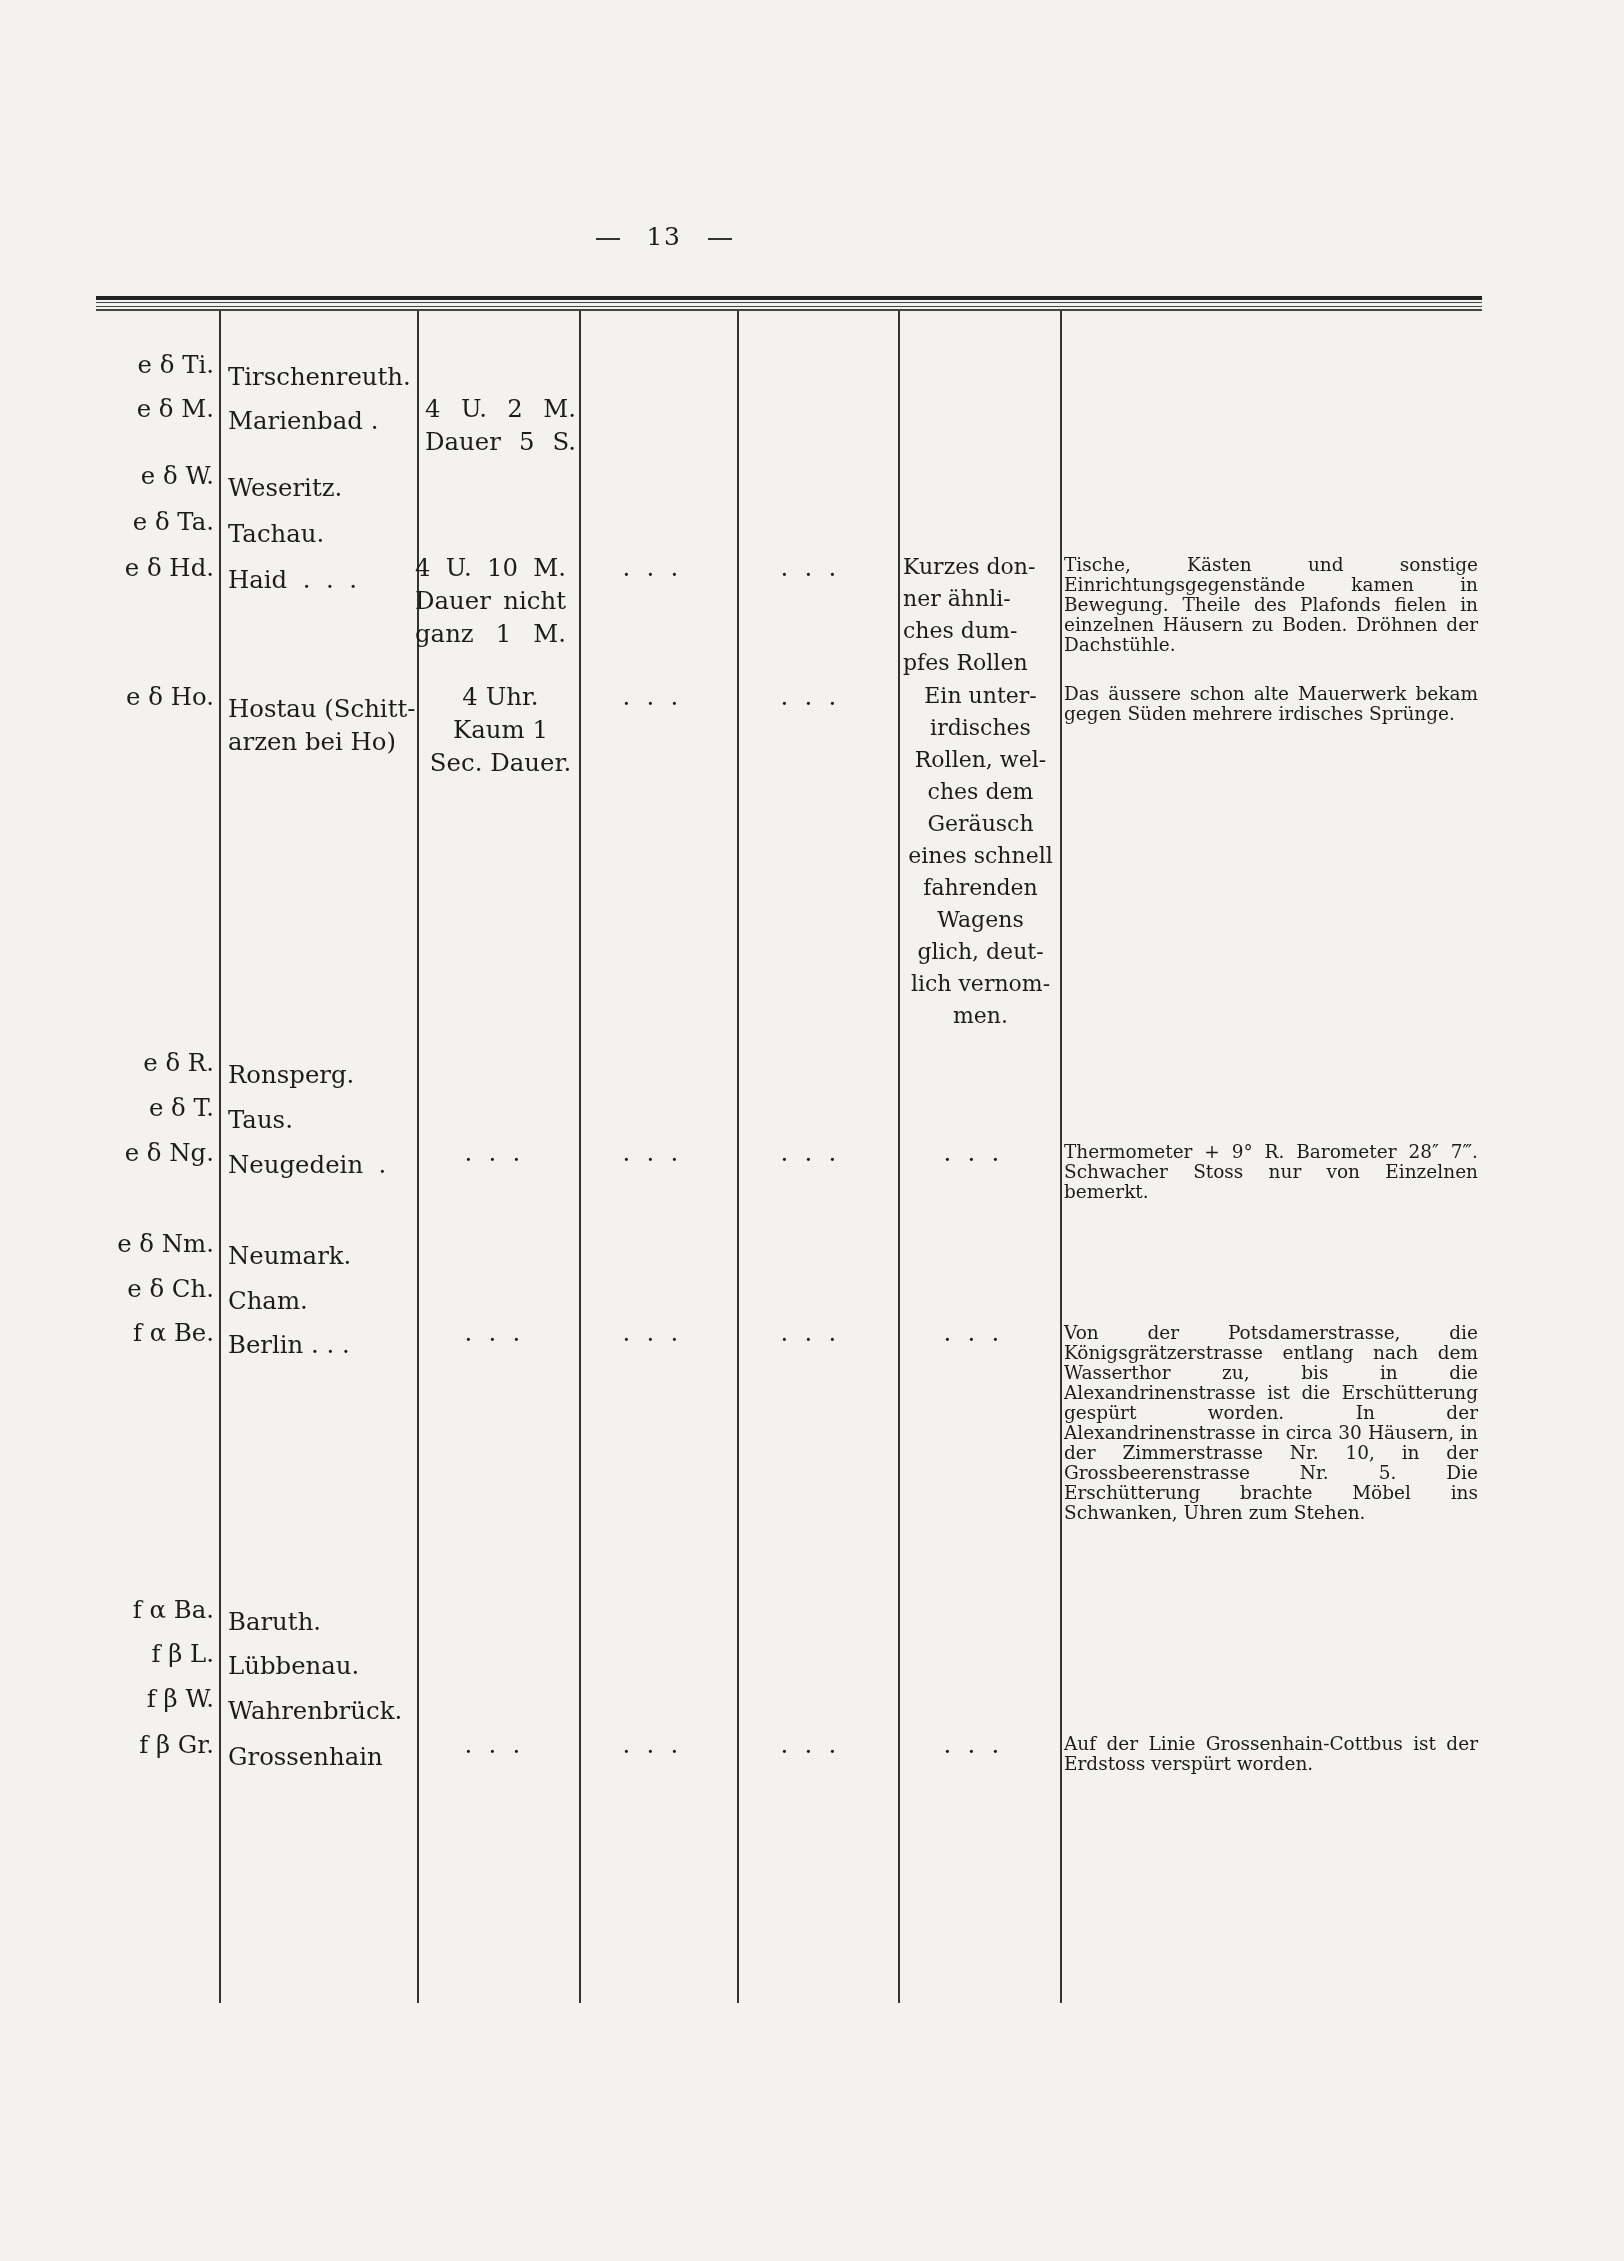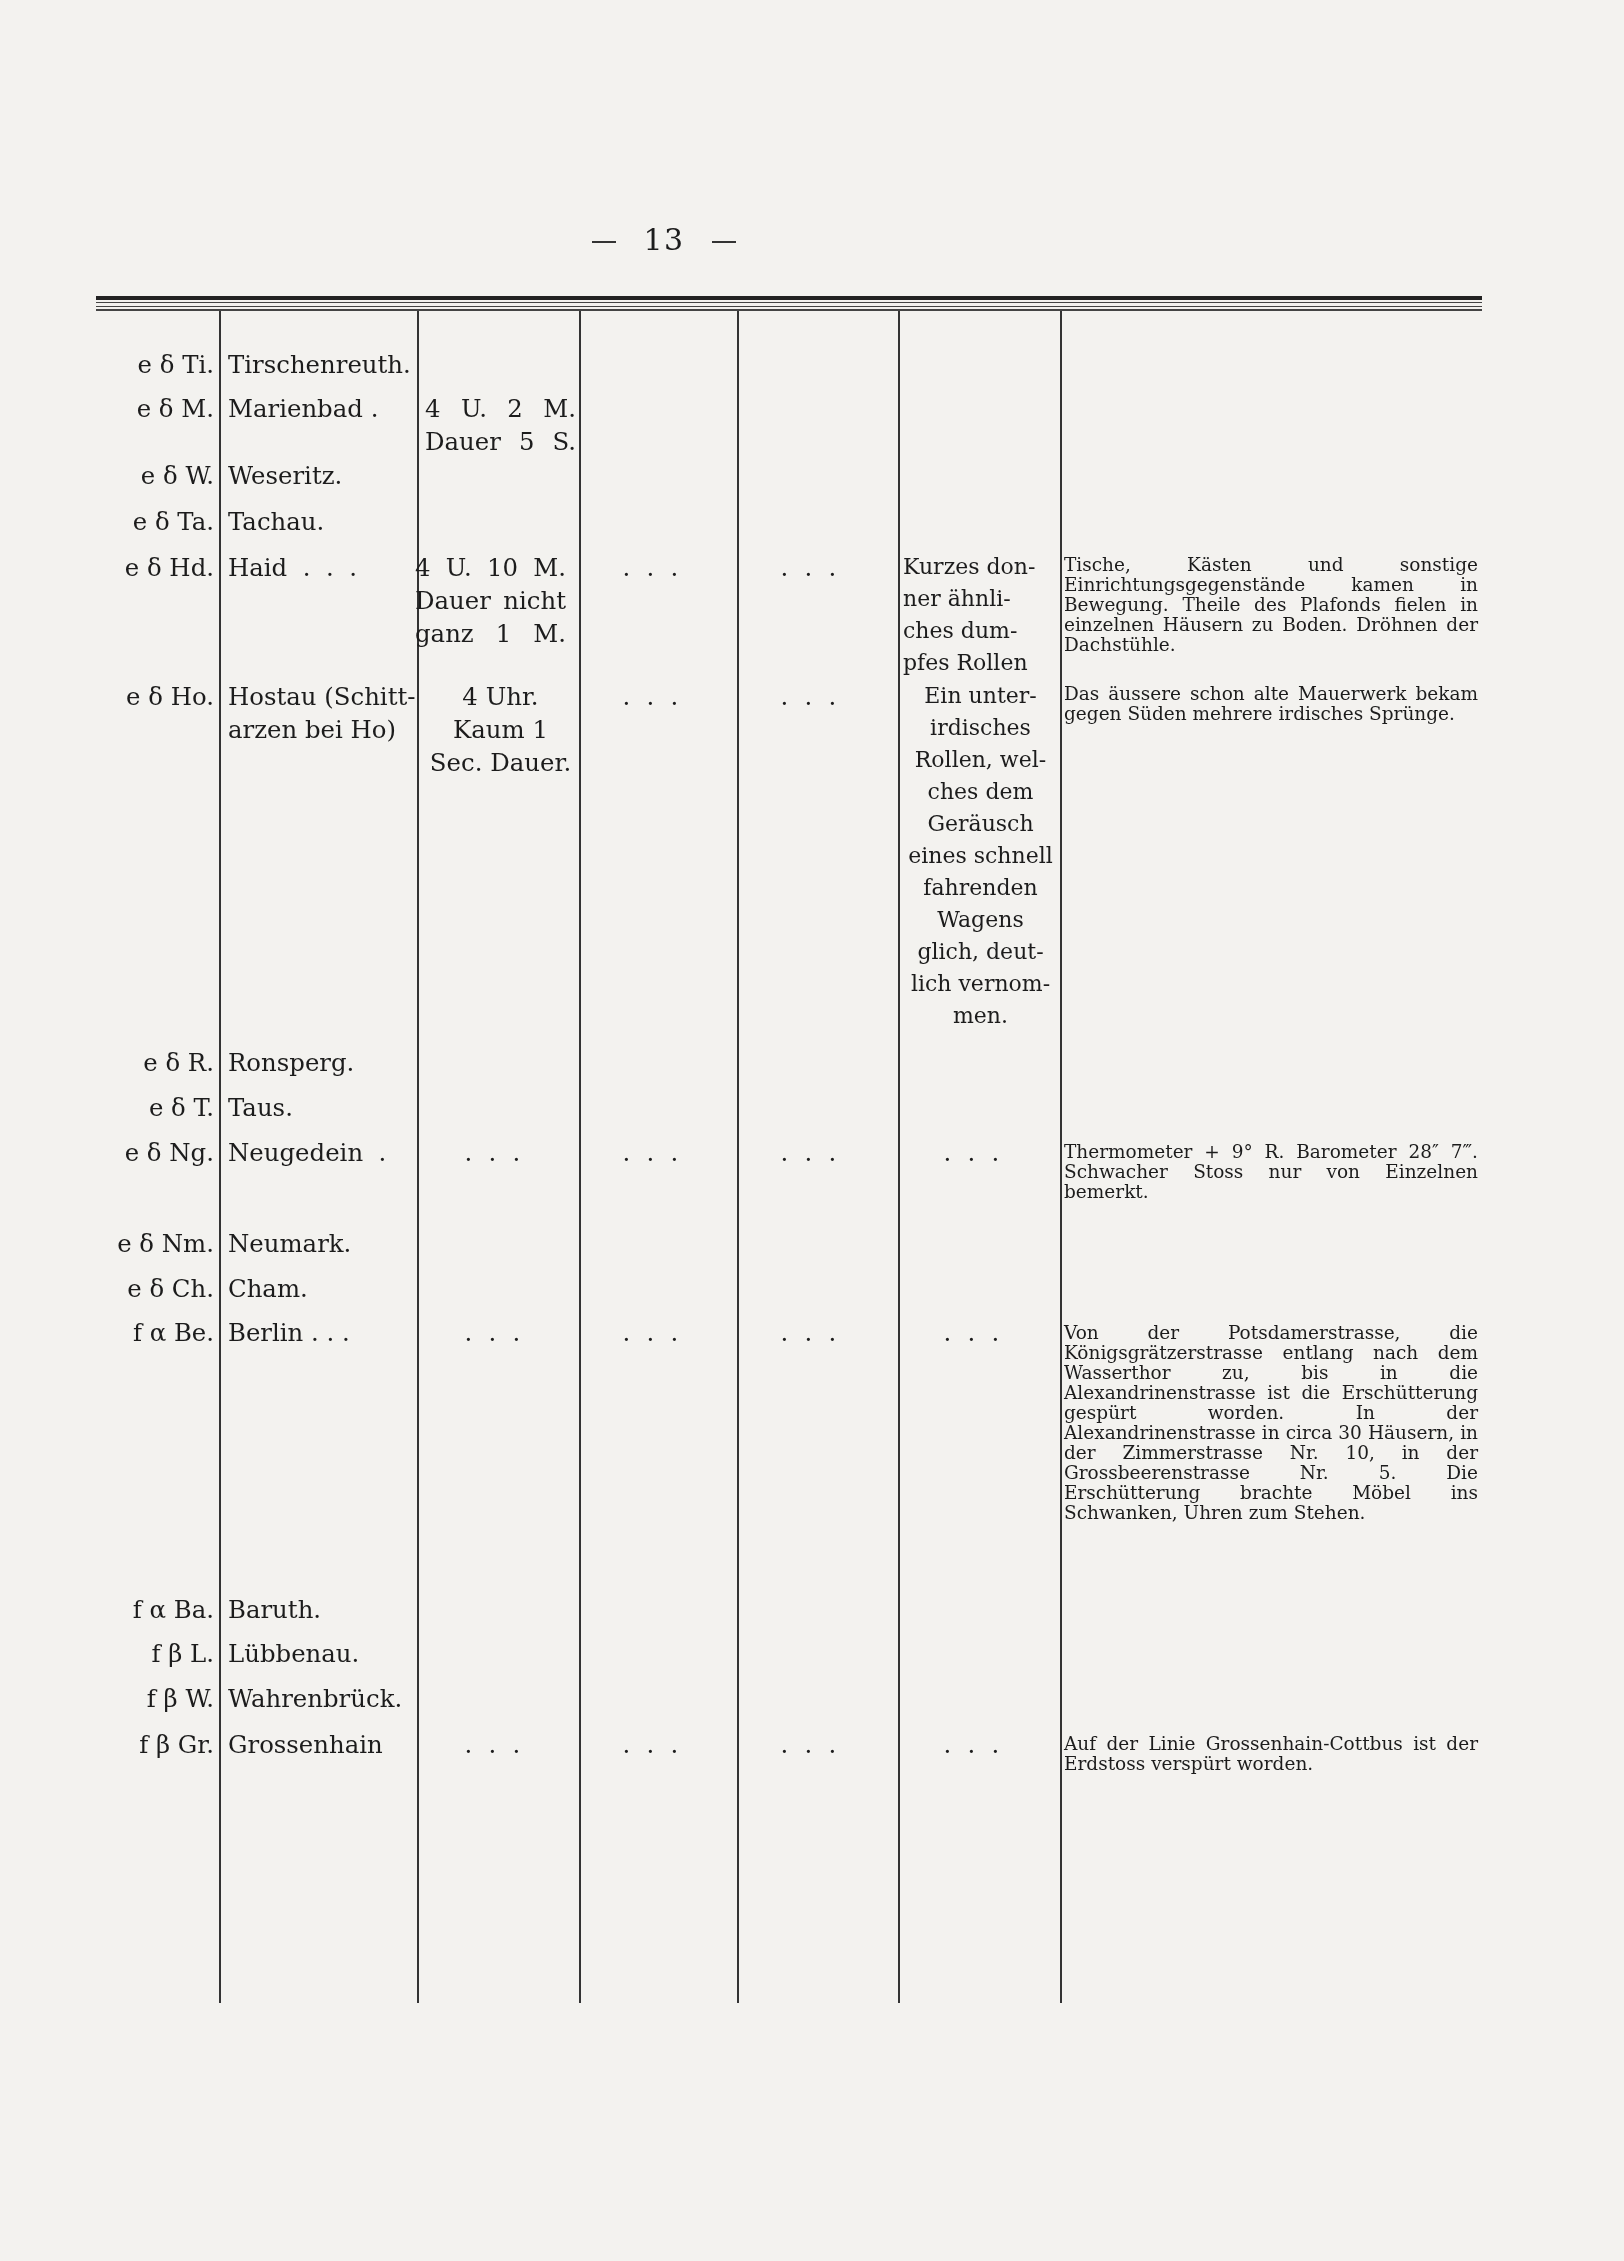--- a/index.html
+++ b/index.html
@@ -3,40 +3,40 @@
 <meta charset="utf-8">
 <style>
   html, body { margin:0; padding:0; }
   body {
     width:1625px; height:2261px; background:#f3f2ef;
     font-family:"DejaVu Serif","Liberation Serif",serif; color:#1c1c1c;
     position:relative; overflow:hidden;
   }
   .page-number {
     position:absolute; top:222px; left:0; width:1328px; text-align:center;
-    font-size:30px; letter-spacing:1.5px;
+    font-size:25px; letter-spacing:1.5px;
   }
   .page-number .dash { display:inline-block; width:24px; border-top:2.2px solid #333; vertical-align:middle; margin:0 27px; }
   .table-wrap { position:absolute; left:96px; top:296px; width:1386px; }
   .rule-thick { height:3.7px; background:#222; }
   .rule-thin { height:1.5px; background:#444; margin-top:2.2px; }
   .head-row { display:flex; height:83px; }
   .hcell {
     font-family:"Liberation Sans","DejaVu Sans",sans-serif; font-weight:bold;
     font-size:20px; line-height:22px; text-align:center;
     display:flex; align-items:center; justify-content:center;
     border-right:1.5px solid #333; box-sizing:border-box; transform:scaleX(0.85);
   }
   .hcell:last-child { border-right:none; }
   .body { position:relative; height:1692px; }
   .vline { position:absolute; top:0; bottom:0; width:1.5px; background:#333; }
   .row { position:absolute; left:0; width:1386px; font-size:24.4px; line-height:33px; }
   .c { position:absolute; top:0; }
   .lage { width:118px; text-align:right; left:0; }
-  .ort { left:132px; width:281px; }
+  .ort { left:132px; width:281px;margin-top:12px; }
   .zeit { left:325px; width:240px; text-align:justify; text-align-last:justify; }
   .rich { left:491px; width:159px; text-align:center; letter-spacing:16.3px; }
   .anz { left:654px; width:159px; text-align:center; letter-spacing:16.3px; }
   .ger { left:807px; width:155px; font-size:22px; line-height:32px; text-align:justify; }
   .ger span { display:block; }
   .bem { left:968px; width:414px; font-size:18.5px; line-height:20px; text-align:justify; }
   .dots { letter-spacing:16.3px; }
 </style>
 </head>
 <body>

